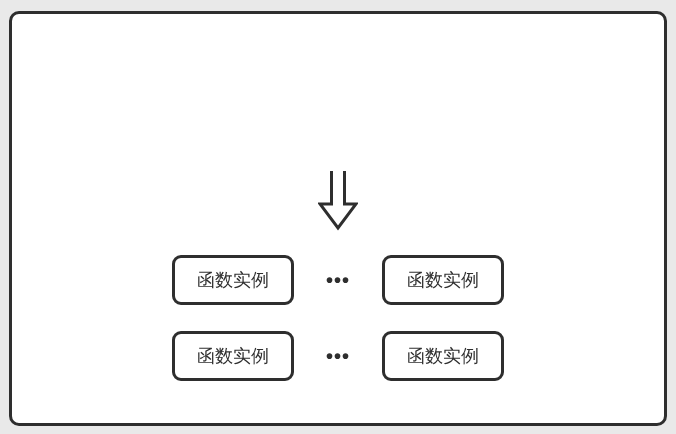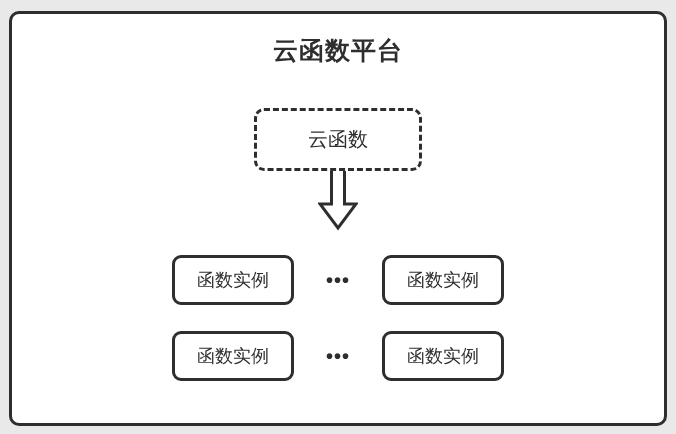--- a/index.html
+++ b/index.html
@@ -83,25 +83,21 @@
     font-size: 14px;
     color: #bdbdbd;
     letter-spacing: 1px;
   }
 </style>
 </head>
 <body>
 
 <div class="frame">
 
-  <div class="title">云函数平台</div>
 
-  <div class="cloud-box">
-    <span>云函数</span>
-  </div>
 
   <div class="arrow-wrap">
     <svg width="40" height="60" viewBox="0 0 40 60">
       <path d="M13.5 0 L13.5 33 L2 33 L20 57 L38 33 L26.5 33 L26.5 0" fill="#ffffff" stroke="#2e2e2e" stroke-width="3" stroke-linejoin="miter"></path>
     </svg>
   </div>
 
   <div class="row row-1">
     <div class="instance-box">
       <span>函数实例</span>

